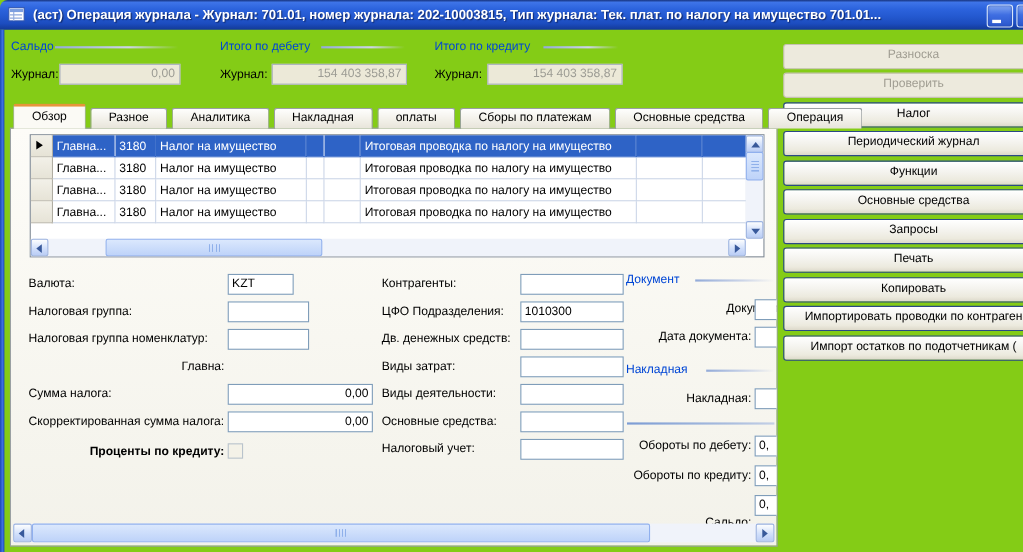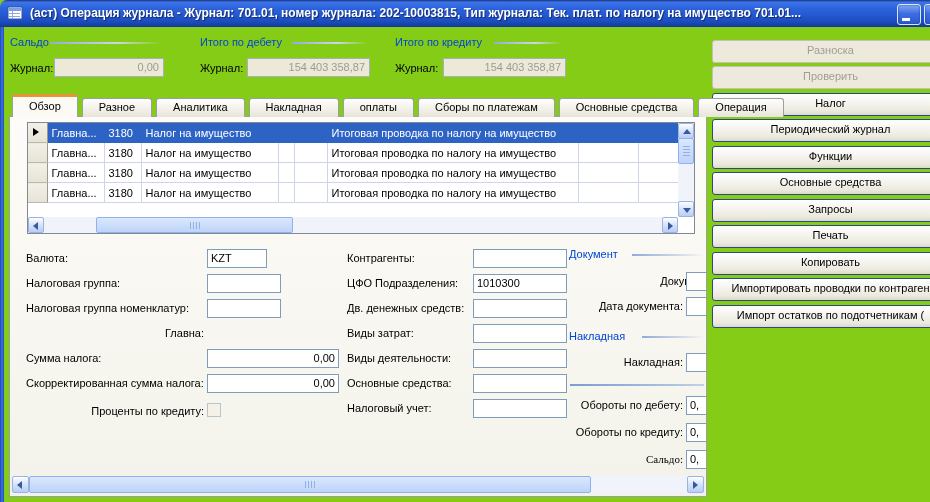--- a/index.html
+++ b/index.html
@@ -225,21 +225,21 @@
     <div class="abs fld" style="left:197px;top:182px;width:66px;"></div>
 
     <span class="abs lbl ra" style="left:16px;top:210px;width:178px;">Главна:</span>
 
     <span class="abs lbl" style="left:16px;top:235px;width:180px;">Сумма налога:</span>
     <div class="abs fld r" style="left:197px;top:232px;width:124px;">0,00</div>
 
     <span class="abs lbl" style="left:16px;top:260px;width:180px;">Скорректированная сумма налога:</span>
     <div class="abs fld r" style="left:197px;top:257px;width:124px;">0,00</div>
 
-    <span class="abs lbl ra" style="left:16px;top:288px;width:178px;">Проценты по кредиту:</span>
+    <span class="abs lbl ra" style="left:16px;top:288px;width:178px;font-weight:bold;">Проценты по кредиту:</span>
     <div class="abs chk" style="left:197px;top:286px;"></div>
 
     <span class="abs lbl" style="left:337px;top:135px;width:124px;">Контрагенты:</span>
     <div class="abs fld" style="left:463px;top:132px;width:86px;"></div>
 
     <span class="abs lbl" style="left:337px;top:160px;width:124px;">ЦФО Подразделения:</span>
     <div class="abs fld" style="left:463px;top:157px;width:86px;">1010300</div>
 
     <span class="abs lbl" style="left:337px;top:185px;width:124px;">Дв. денежных средств:</span>
     <div class="abs fld" style="left:463px;top:182px;width:86px;"></div>
@@ -272,21 +272,21 @@
     <div class="abs fld" style="left:676px;top:236px;width:36px;"></div>
 
     <div class="abs divline" style="left:560px;top:267px;width:134px;"></div>
 
     <span class="abs lbl ra" style="left:519px;top:282px;width:154px;">Обороты по дебету:</span>
     <div class="abs fld" style="left:676px;top:279px;width:36px;">0,</div>
 
     <span class="abs lbl ra" style="left:519px;top:309px;width:154px;">Обороты по кредиту:</span>
     <div class="abs fld" style="left:676px;top:306px;width:36px;">0,</div>
 
-    <span class="abs lbl ra" style="left:519px;top:336px;width:154px;font-family:Liberation Serif, serif;">Сальдо:</span>
+    <span class="abs lbl ra" style="left:519px;top:352px;width:154px;">Сальдо:</span>
     <div class="abs fld" style="left:676px;top:333px;width:36px;">0,</div>
 
     <div class="abs sb" style="left:2px;top:359px;width:692px;height:17px;">
       <span class="sb-btn" style="left:0;top:0;width:15px;height:15px;">
           <span class="arr left"></span>
         </span>
       <span class="sb-thumb" style="left:17px;top:0;width:560px;height:15px;">
           <span class="grip-h"></span>
         </span>
       <span class="sb-btn" style="right:0;top:0;width:15px;height:15px;">

